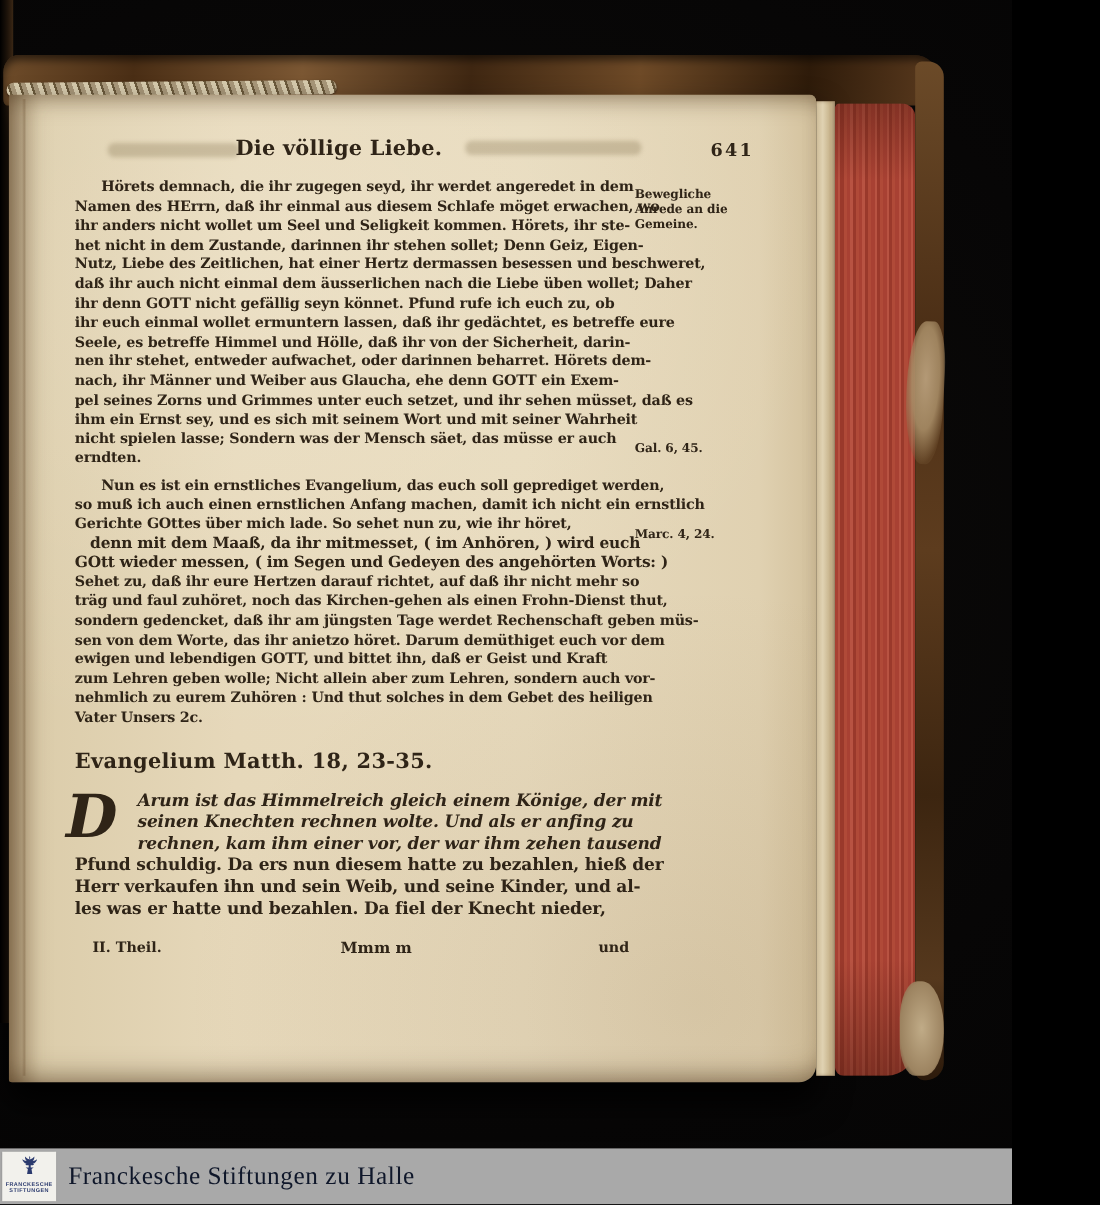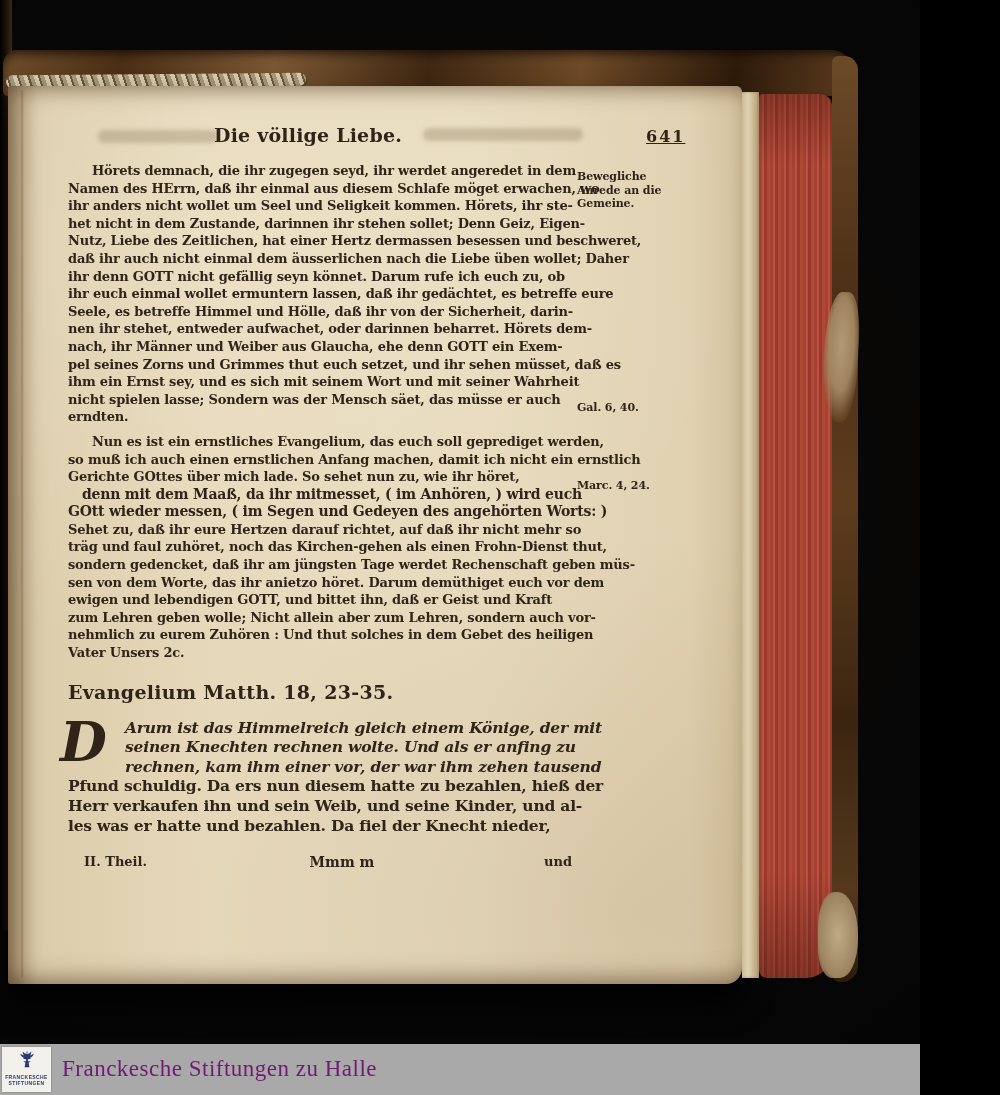--- a/index.html
+++ b/index.html
@@ -45,21 +45,21 @@
              border-radius:45% 35% 40% 50%;opacity:.92;transform:rotate(3deg);}
   .patch-bottom{position:absolute;left:818px;top:892px;width:40px;height:86px;
                 background:radial-gradient(70% 70% at 50% 50%, #c0ab87 0%, #9c8360 70%, rgba(90,65,35,.2) 100%);
                 border-radius:40% 50% 45% 35%;}
   .bleed{position:absolute;height:13px;background:rgba(120,100,65,.28);filter:blur(2px);border-radius:6px;}
 
   
   .ink{color:#2f2417;font-weight:700;}
   .pg-header-title{position:absolute;left:68px;top:124px;width:480px;text-align:center;
                    font-size:19px;letter-spacing:.2px;}
-  .pg-number{position:absolute;left:646px;top:127px;font-size:16px;letter-spacing:2px;text-decoration:underline;}
+  .pg-number{position:absolute;left:646px;top:127px;font-size:16px;letter-spacing:2px;}
   .text-col{position:absolute;left:68px;top:162px;width:514px;}
   .line{font-size:13px;line-height:17.6px;white-space:nowrap;letter-spacing:-.2px;}
   .indent{text-indent:24px;}
   .para2{margin-top:7px;}
   .big{font-size:14px;text-align:right;}
   .section-heading{margin:19px 0 15px 0;text-align:left;font-size:19px;letter-spacing:.3px;}
   .para3{position:relative;margin-top:2px;}
   .para3 .line{font-size:15.5px;line-height:19.6px;}
   .p3-shift{padding-left:57px;font-style:italic;}
   .dropcap{position:absolute;left:-8px;top:-4px;font-size:54px;line-height:56px;
@@ -73,21 +73,21 @@
   .note-1{top:170px;} .note-2{top:401px;} .note-3{top:479px;}
 
   
   .bar{position:absolute;left:0;top:1044px;width:1000px;height:51px;background:#a9a9a9;}
   .logo-box{position:absolute;left:2px;top:3px;width:49px;height:45px;background:#f2f1ec;
             text-align:center;box-shadow:0 0 2px rgba(0,0,0,.3);}
   .logo-eagle{margin-top:2px;}
   .logo-text{font-family:"Liberation Sans",sans-serif;font-size:5px;line-height:5.5px;
              color:#2b3a6e;letter-spacing:.4px;font-weight:700;}
   .bar-title{position:absolute;left:62px;top:0;height:51px;line-height:49px;
-             font-family:"Liberation Serif",serif;font-size:23px;color:#701a75;
+             font-family:"Liberation Serif",serif;font-size:23px;color:#0f172a;
              letter-spacing:.5px;}
   .dfg{position:absolute;right:12px;top:7px;font-family:"Liberation Sans",sans-serif;
        font-weight:700;font-style:italic;font-size:30px;color:#fff;letter-spacing:-1px;
        transform:scaleY(1.05);}
 </style>
 </head>
 <body>
 
 <div id="stage">
 
@@ -104,37 +104,37 @@
   <div class="edge-strip"></div>
   <div class="fore-edge"></div>
   <div class="leather-right"></div>
   <div class="patch-mid"></div>
   <div class="patch-bottom"></div>
 
   <div class="pg-header-title ink">Die völlige Liebe.</div>
   <div class="pg-number ink">641</div>
 
   <div class="margin-note note-1 ink">Bewegliche Anrede an die Gemeine.</div>
-  <div class="margin-note note-2 ink">Gal. 6, 40.</div>
+  <div class="margin-note note-2 ink">Gal. 6, 45.</div>
   <div class="margin-note note-3 ink">Marc. 4, 24.</div>
 
   <div class="text-col ink">
     <div class="para1">
       <div class="line indent">Hörets demnach, die ihr zugegen seyd, ihr werdet angeredet in dem</div>
       <div class="line">Namen des HErrn, daß ihr einmal aus diesem Schlafe möget erwachen, wo</div>
       <div class="line">ihr anders nicht wollet um Seel und Seligkeit kommen.  Hörets, ihr ste-</div>
       <div class="line">het nicht in dem Zustande, darinnen ihr stehen sollet;  Denn Geiz, Eigen-</div>
       <div class="line">Nutz, Liebe des Zeitlichen, hat einer Hertz dermassen besessen und beschweret,</div>
       <div class="line">daß ihr auch nicht einmal dem äusserlichen nach die Liebe üben wollet;  Daher</div>
-      <div class="line">ihr denn GOTT nicht gefällig seyn könnet.  Darum rufe ich euch zu, ob</div>
+      <div class="line">ihr denn GOTT nicht gefällig seyn könnet.  Pfund rufe ich euch zu, ob</div>
       <div class="line">ihr euch einmal wollet ermuntern lassen, daß ihr gedächtet, es betreffe eure</div>
       <div class="line">Seele, es betreffe Himmel und Hölle, daß ihr von der Sicherheit, darin-</div>
       <div class="line">nen ihr stehet, entweder aufwachet, oder darinnen beharret.  Hörets dem-</div>
       <div class="line">nach, ihr Männer und Weiber aus Glaucha, ehe denn GOTT ein Exem-</div>
-      <div class="line">pel seines Zorns und Grimmes thut euch setzet, und ihr sehen müsset, daß es</div>
+      <div class="line">pel seines Zorns und Grimmes unter euch setzet, und ihr sehen müsset, daß es</div>
       <div class="line">ihm ein Ernst sey, und es sich mit seinem Wort und mit seiner Wahrheit</div>
       <div class="line">nicht spielen lasse;  Sondern was der Mensch säet, das müsse er auch</div>
       <div class="line">erndten.</div>
     </div>
 
     <div class="para2">
       <div class="line indent">Nun es ist ein ernstliches Evangelium, das euch soll geprediget werden,</div>
       <div class="line">so muß ich auch einen ernstlichen Anfang machen, damit ich nicht ein ernstlich</div>
       <div class="line">Gerichte GOttes über mich lade.    So sehet nun zu, wie ihr höret,</div>
       <div class="line big">denn mit dem Maaß, da ihr mitmesset, ( im Anhören, ) wird euch</div>

